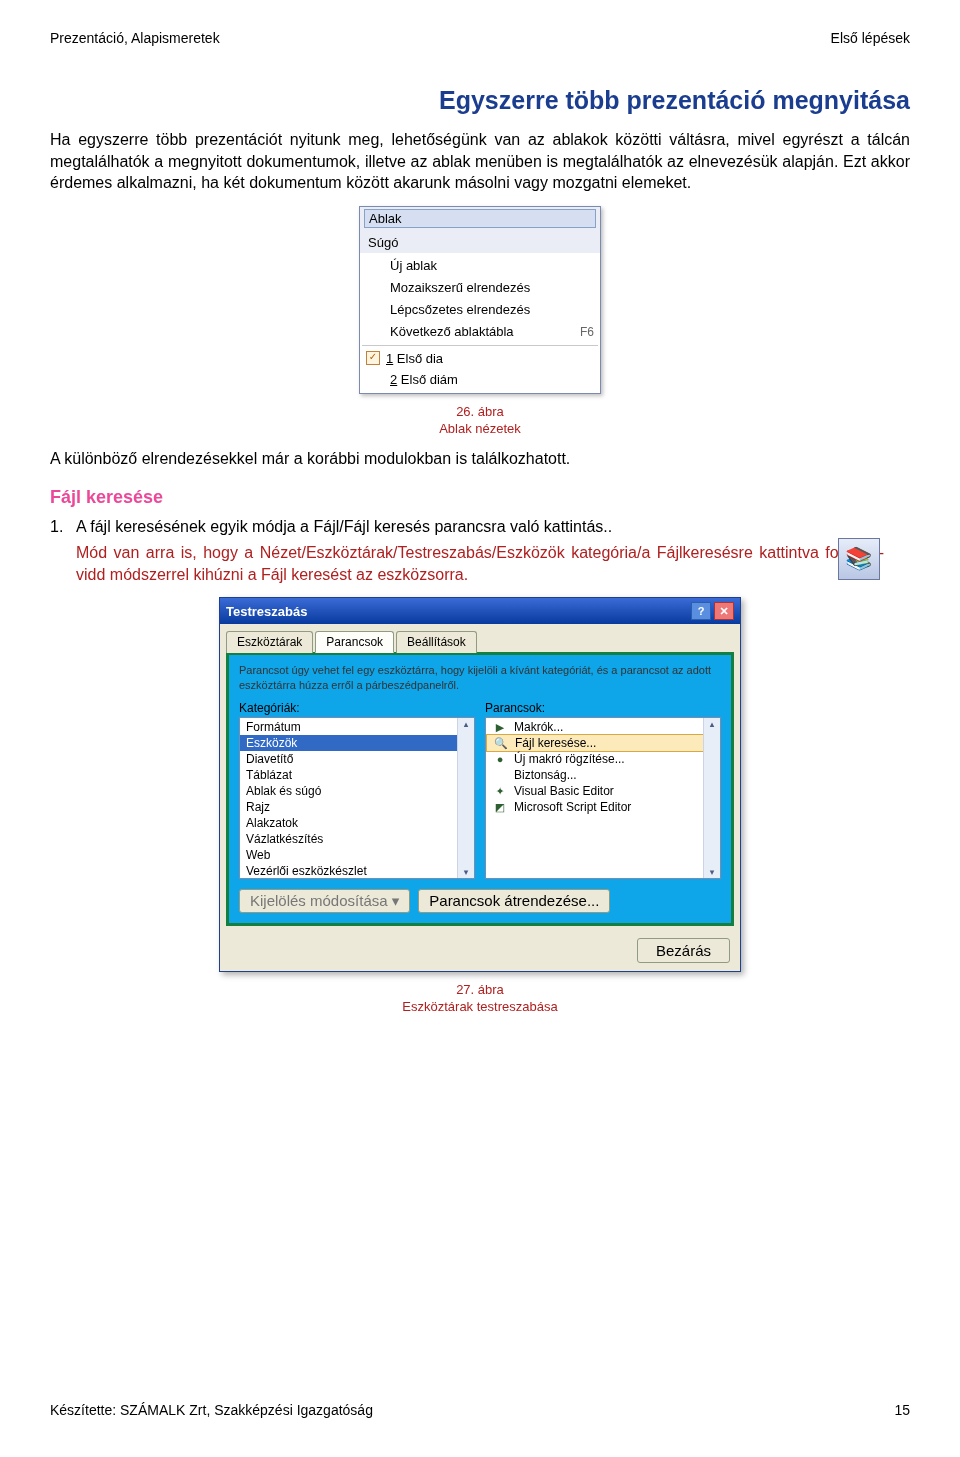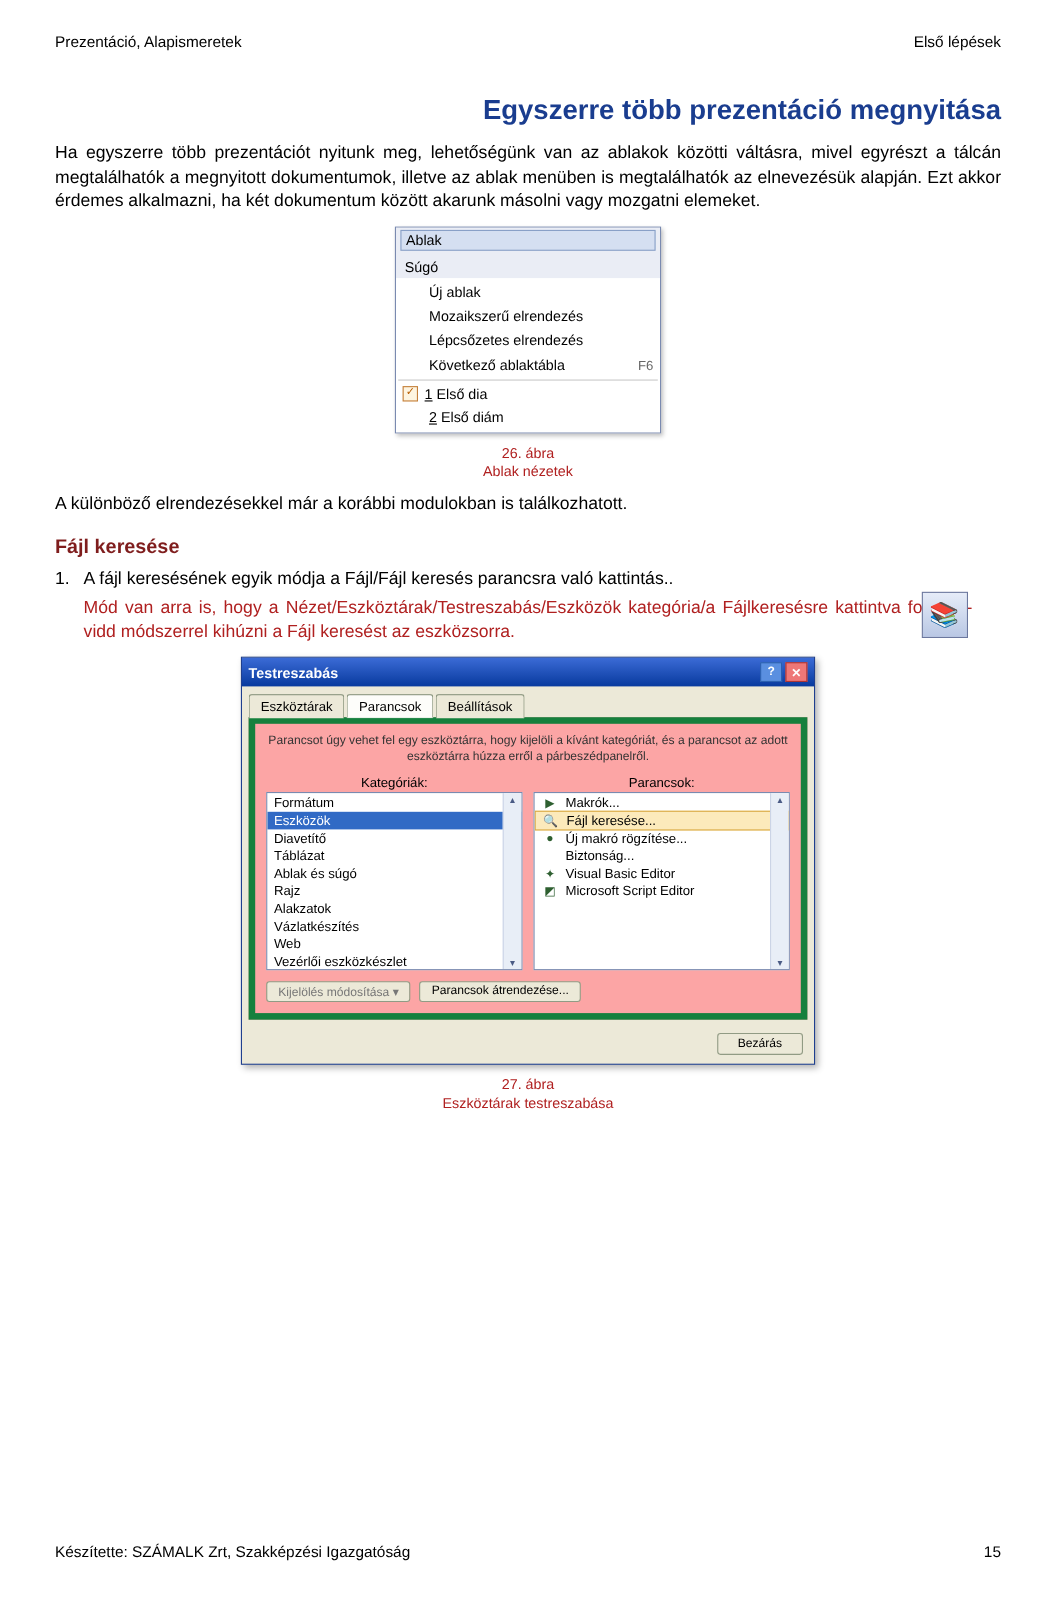--- a/index.html
+++ b/index.html
@@ -23,21 +23,21 @@
     margin-bottom:40px;
   }
   h2.sect{
     color:#1a3d8f;
     font-size:25px;
     font-weight:bold;
     margin:0 0 14px 0;
     text-align:right;
   }
   h3.sub{
-    color:#7f1d1d;
+    color:#ec4899;
     font-size:18px;
     font-weight:bold;
     margin:18px 0 10px 0;
   }
   p.body{
     font-size:16px;
     line-height:1.35;
     margin:0 0 12px 0;
     text-align:justify;
   }
@@ -174,25 +174,24 @@
     border-radius:3px 3px 0 0;
     position:relative;
     top:1px;
   }
   .tab.active{
     background:#fdfdfa;
     border-bottom:1px solid #fdfdfa;
     z-index:2;
   }
   .tab-body{
-    border:6px solid #15803d;
-    background:#fca5a5;
+    border:3px solid #15803d;
+    background:#0ea5e9;
     margin:0 6px 6px 6px;
     padding:8px 10px 10px 10px;
-    text-align:center;
   }
   .dlg-text{
     font-size:11px;
     color:#333;
     margin-bottom:8px;
     line-height:1.35;
   }
   .cols{
     display:flex;
     gap:10px;
@@ -252,21 +251,21 @@
   .dlg-btnrow{
     display:flex;
     gap:8px;
     margin-top:10px;
   }
   .dlg-btn{
     padding:2px 10px;
     background:#ece9d8;
     border:1px solid #919b84;
     border-radius:3px;
-    font-size:11px;
+    font-size:15px;
     color:#777;
   }
   .dlg-btn.enabled{color:#000;}
   .dlg-close{
     display:flex;
     justify-content:flex-end;
     padding:6px 10px 8px 10px;
   }
   .dlg-close .dlg-btn{padding:3px 18px;}
   

